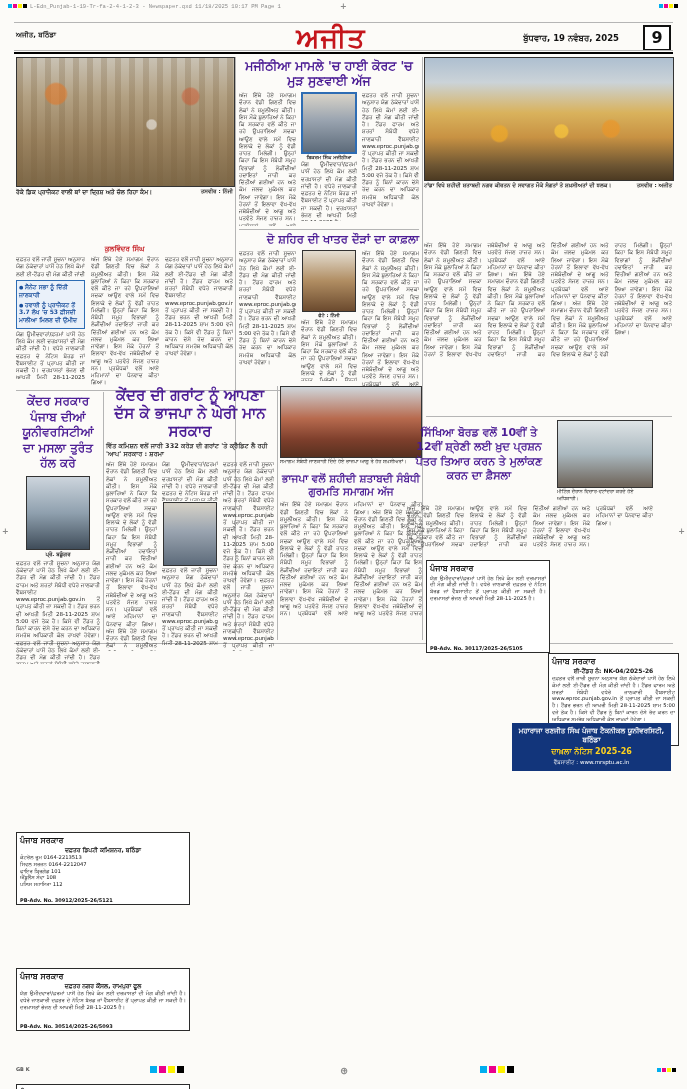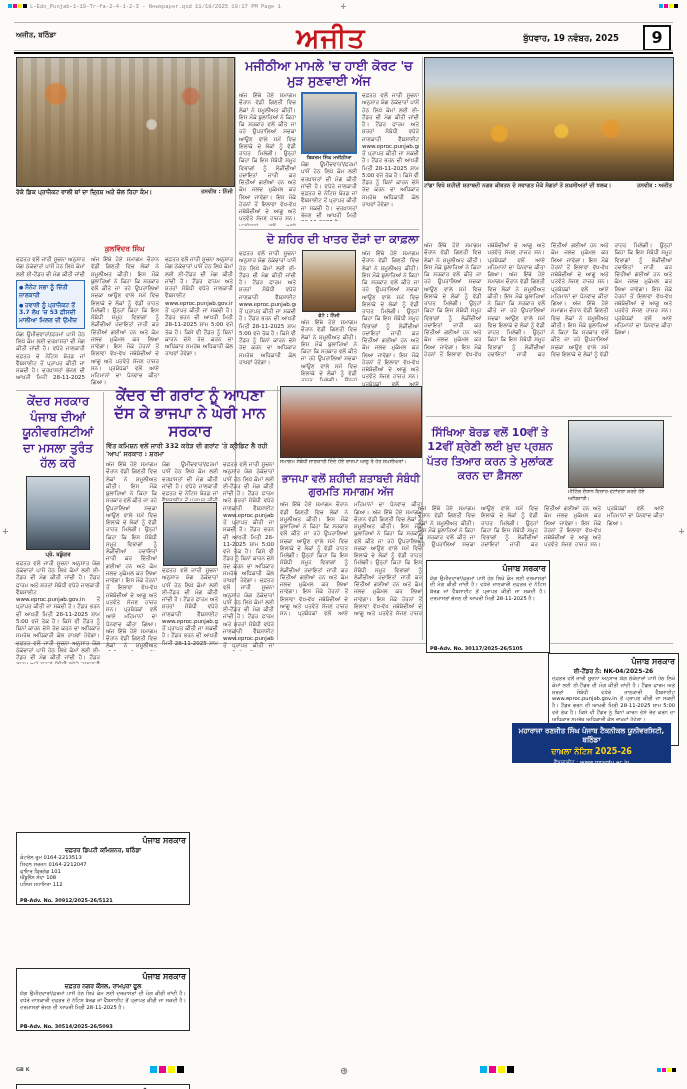--- a/index.html
+++ b/index.html
@@ -41,21 +41,21 @@
   .ph-meeting{background:linear-gradient(180deg,#dfe4e6 0%,#aab8bf 50%,#6d6257 100%);}
   .ph-person{background:linear-gradient(180deg,#cdd5dd 0%,#8fa0ae 50%,#3f4c59 100%);}
   .bullet-box{border:1px solid #2e6db4;background:#eaf1fa;color:#1a4f9c;font-size:6px;font-weight:bold;
               padding:2px;margin:2px 0;line-height:1.3;}
   .bullet{margin-bottom:2px;}
   .bullet::before{content:"● ";font-size:5px;}
   .subhead-box{background:#17377f;color:#fff;font-weight:bold;text-align:center;font-size:8.5px;
                line-height:1.3;padding:3px 2px;border:1px solid #0d2456;}
   .box{border:1px solid #2b2b2b;background:#fff;}
   .ad{position:relative;padding:3px 3px 8px 3px;overflow:hidden;}
-  .ad-title{font-size:8px;font-weight:bold;text-align:right;line-height:1.2;}
+  .ad-title{font-size:8px;font-weight:bold;text-align:left;line-height:1.2;}
   .ad-sub{font-size:6px;font-weight:bold;text-align:center;line-height:1.25;}
   .ad-body{font-size:5.2px;line-height:1.3;text-align:justify;margin-top:1px;overflow:hidden;}
   .ad-adv{font-size:5px;font-weight:bold;position:absolute;bottom:1px;left:3px;white-space:nowrap;}
   .pre{white-space:pre-line;text-align:left;}
   .blue-bar{background:#1d4f9e;color:#fff;font-weight:bold;text-align:center;font-size:7px;line-height:1.5;}
   .navy-box{background:#12357b;color:#fff;text-align:center;padding:4px 3px;}
   .navy-l1{font-size:7px;font-weight:bold;line-height:1.3;}
   .navy-l2{font-size:8px;font-weight:bold;color:#ffd21e;margin-top:2px;}
   .navy-l3{font-size:5.5px;margin-top:2px;}
 </style>
@@ -161,21 +161,21 @@
     </div>
   </div>
 
   <div class="abs" style="left:280px;top:386px;width:142px;height:254px;">
     <div class="photo ph-group" style="width:140px;height:70px;"></div>
     <div class="caption" style="font-size:5px;font-weight:normal;height:12px;overflow:hidden;">ਸਮਾਗਮ ਸੰਬੰਧੀ ਜਾਣਕਾਰੀ ਦਿੰਦੇ ਹੋਏ ਭਾਜਪਾ ਆਗੂ ਤੇ ਹੋਰ ਸ਼ਖ਼ਸੀਅਤਾਂ।</div>
     <div class="headline" style="font-size:10.5px;line-height:1.25;margin-top:2px;">ਭਾਜਪਾ ਵਲੋਂ ਸ਼ਹੀਦੀ ਸ਼ਤਾਬਦੀ ਸੰਬੰਧੀ ਗੁਰਮਤਿ ਸਮਾਗਮ ਅੱਜ</div>
     <div class="body-text" style="height:122px;column-count:2;column-gap:6px;margin-top:3px;">ਅੱਜ ਇੱਥੇ ਹੋਏ ਸਮਾਗਮ ਦੌਰਾਨ ਵੱਡੀ ਗਿਣਤੀ ਵਿਚ ਲੋਕਾਂ ਨੇ ਸ਼ਮੂਲੀਅਤ ਕੀਤੀ। ਇਸ ਮੌਕੇ ਬੁਲਾਰਿਆਂ ਨੇ ਕਿਹਾ ਕਿ ਸਰਕਾਰ ਵਲੋਂ ਕੀਤੇ ਜਾ ਰਹੇ ਉਪਰਾਲਿਆਂ ਸਦਕਾ ਆਉਣ ਵਾਲੇ ਸਮੇਂ ਵਿਚ ਇਲਾਕੇ ਦੇ ਲੋਕਾਂ ਨੂੰ ਵੱਡੀ ਰਾਹਤ ਮਿਲੇਗੀ। ਉਨ੍ਹਾਂ ਕਿਹਾ ਕਿ ਇਸ ਸੰਬੰਧੀ ਸਮੂਹ ਵਿਭਾਗਾਂ ਨੂੰ ਲੋੜੀਂਦੀਆਂ ਹਦਾਇਤਾਂ ਜਾਰੀ ਕਰ ਦਿੱਤੀਆਂ ਗਈਆਂ ਹਨ ਅਤੇ ਕੰਮ ਜਲਦ ਮੁਕੰਮਲ ਕਰ ਲਿਆ ਜਾਵੇਗਾ। ਇਸ ਮੌਕੇ ਹੋਰਨਾਂ ਤੋਂ ਇਲਾਵਾ ਵੱਖ-ਵੱਖ ਜਥੇਬੰਦੀਆਂ ਦੇ ਆਗੂ ਅਤੇ ਪਤਵੰਤੇ ਸੱਜਣ ਹਾਜ਼ਰ ਸਨ। ਪ੍ਰਬੰਧਕਾਂ ਵਲੋਂ ਆਏ ਮਹਿਮਾਨਾਂ ਦਾ ਧੰਨਵਾਦ ਕੀਤਾ ਗਿਆ। ਅੱਜ ਇੱਥੇ ਹੋਏ ਸਮਾਗਮ ਦੌਰਾਨ ਵੱਡੀ ਗਿਣਤੀ ਵਿਚ ਲੋਕਾਂ ਨੇ ਸ਼ਮੂਲੀਅਤ ਕੀਤੀ। ਇਸ ਮੌਕੇ ਬੁਲਾਰਿਆਂ ਨੇ ਕਿਹਾ ਕਿ ਸਰਕਾਰ ਵਲੋਂ ਕੀਤੇ ਜਾ ਰਹੇ ਉਪਰਾਲਿਆਂ ਸਦਕਾ ਆਉਣ ਵਾਲੇ ਸਮੇਂ ਵਿਚ ਇਲਾਕੇ ਦੇ ਲੋਕਾਂ ਨੂੰ ਵੱਡੀ ਰਾਹਤ ਮਿਲੇਗੀ। ਉਨ੍ਹਾਂ ਕਿਹਾ ਕਿ ਇਸ ਸੰਬੰਧੀ ਸਮੂਹ ਵਿਭਾਗਾਂ ਨੂੰ ਲੋੜੀਂਦੀਆਂ ਹਦਾਇਤਾਂ ਜਾਰੀ ਕਰ ਦਿੱਤੀਆਂ ਗਈਆਂ ਹਨ ਅਤੇ ਕੰਮ ਜਲਦ ਮੁਕੰਮਲ ਕਰ ਲਿਆ ਜਾਵੇਗਾ। ਇਸ ਮੌਕੇ ਹੋਰਨਾਂ ਤੋਂ ਇਲਾਵਾ ਵੱਖ-ਵੱਖ ਜਥੇਬੰਦੀਆਂ ਦੇ ਆਗੂ ਅਤੇ ਪਤਵੰਤੇ ਸੱਜਣ ਹਾਜ਼ਰ ਸਨ। ਪ੍ਰਬੰਧਕਾਂ ਵਲੋਂ ਆਏ ਮਹਿਮਾਨਾਂ ਦਾ ਧੰਨਵਾਦ ਕੀਤਾ ਗਿਆ।</div>
   </div>
 
-  <div class="abs" style="left:418px;top:420px;width:246px;height:136px;">
+  <div class="abs" style="left:407px;top:420px;width:246px;height:136px;">
     <div style="display:flex;gap:6px;">
       <div class="headline" style="flex:1;font-size:11px;line-height:1.3;padding-top:6px;">ਸਿੱਖਿਆ ਬੋਰਡ ਵਲੋਂ 10ਵੀਂ ਤੇ 12ਵੀਂ ਸ਼੍ਰੇਣੀ ਲਈ ਖ਼ੁਦ ਪ੍ਰਸ਼ਨ ਪੱਤਰ ਤਿਆਰ ਕਰਨ ਤੇ ਮੁਲਾਂਕਣ ਕਰਨ ਦਾ ਫ਼ੈਸਲਾ</div>
       <div style="width:96px;">
         <div class="photo ph-meeting" style="width:94px;height:66px;"></div>
         <div class="caption" style="font-size:5px;font-weight:normal;">ਮੀਟਿੰਗ ਦੌਰਾਨ ਵਿਚਾਰ-ਵਟਾਂਦਰਾ ਕਰਦੇ ਹੋਏ ਅਧਿਕਾਰੀ।</div>
       </div>
     </div>
     <div class="body-text" style="height:50px;column-count:4;column-gap:6px;margin-top:3px;">ਅੱਜ ਇੱਥੇ ਹੋਏ ਸਮਾਗਮ ਦੌਰਾਨ ਵੱਡੀ ਗਿਣਤੀ ਵਿਚ ਲੋਕਾਂ ਨੇ ਸ਼ਮੂਲੀਅਤ ਕੀਤੀ। ਇਸ ਮੌਕੇ ਬੁਲਾਰਿਆਂ ਨੇ ਕਿਹਾ ਕਿ ਸਰਕਾਰ ਵਲੋਂ ਕੀਤੇ ਜਾ ਰਹੇ ਉਪਰਾਲਿਆਂ ਸਦਕਾ ਆਉਣ ਵਾਲੇ ਸਮੇਂ ਵਿਚ ਇਲਾਕੇ ਦੇ ਲੋਕਾਂ ਨੂੰ ਵੱਡੀ ਰਾਹਤ ਮਿਲੇਗੀ। ਉਨ੍ਹਾਂ ਕਿਹਾ ਕਿ ਇਸ ਸੰਬੰਧੀ ਸਮੂਹ ਵਿਭਾਗਾਂ ਨੂੰ ਲੋੜੀਂਦੀਆਂ ਹਦਾਇਤਾਂ ਜਾਰੀ ਕਰ ਦਿੱਤੀਆਂ ਗਈਆਂ ਹਨ ਅਤੇ ਕੰਮ ਜਲਦ ਮੁਕੰਮਲ ਕਰ ਲਿਆ ਜਾਵੇਗਾ। ਇਸ ਮੌਕੇ ਹੋਰਨਾਂ ਤੋਂ ਇਲਾਵਾ ਵੱਖ-ਵੱਖ ਜਥੇਬੰਦੀਆਂ ਦੇ ਆਗੂ ਅਤੇ ਪਤਵੰਤੇ ਸੱਜਣ ਹਾਜ਼ਰ ਸਨ। ਪ੍ਰਬੰਧਕਾਂ ਵਲੋਂ ਆਏ ਮਹਿਮਾਨਾਂ ਦਾ ਧੰਨਵਾਦ ਕੀਤਾ ਗਿਆ।</div>
   </div>
 
@@ -206,21 +206,21 @@
     <div class="ad-sub">ਦਫ਼ਤਰ ਨਗਰ ਕੌਂਸਲ, ਰਾਮਪੁਰਾ ਫੂਲ</div>
     <div class="ad-body" style="height:22px;">ਯੋਗ ਉਮੀਦਵਾਰਾਂ/ਫ਼ਰਮਾਂ ਪਾਸੋਂ ਹੇਠ ਲਿਖੇ ਕੰਮ ਲਈ ਦਰਖ਼ਾਸਤਾਂ ਦੀ ਮੰਗ ਕੀਤੀ ਜਾਂਦੀ ਹੈ। ਵਧੇਰੇ ਜਾਣਕਾਰੀ ਦਫ਼ਤਰ ਦੇ ਨੋਟਿਸ ਬੋਰਡ ਜਾਂ ਵੈੱਬਸਾਈਟ ਤੋਂ ਪ੍ਰਾਪਤ ਕੀਤੀ ਜਾ ਸਕਦੀ ਹੈ। ਦਰਖ਼ਾਸਤਾਂ ਭੇਜਣ ਦੀ ਆਖਰੀ ਮਿਤੀ 28-11-2025 ਹੈ।</div>
     <div class="ad-adv">PB-Adv. No. 30514/2025-26/5093</div>
   </div>
   <div class="abs box ad" style="left:16px;top:762px;width:166px;height:46px;">
     <div class="ad-title">ਪੰਜਾਬ ਸਰਕਾਰ</div>
 
   </div>
 
 
-  <div class="abs navy-box" style="left:512px;top:723px;width:159px;height:40px;box-sizing:border-box;">
+  <div class="abs navy-box" style="left:512px;top:723px;width:159px;height:48px;box-sizing:border-box;">
     <div class="navy-l1">ਮਹਾਰਾਜਾ ਰਣਜੀਤ ਸਿੰਘ ਪੰਜਾਬ ਟੈਕਨੀਕਲ ਯੂਨੀਵਰਸਿਟੀ, ਬਠਿੰਡਾ</div>
     <div class="navy-l2">ਦਾਖ਼ਲਾ ਨੋਟਿਸ 2025-26</div>
     <div class="navy-l3">ਵੈੱਬਸਾਈਟ : www.mrsptu.ac.in</div>
   </div>
 
   <div class="abs" style="left:16px;top:1066px;font-size:5px;font-weight:bold;color:#555;">GB K</div>
   <div class="abs" style="left:150px;top:1066px;">
     <i class="bsq c"></i><i class="bsq m"></i><i class="bsq y"></i><i class="bsq k"></i>
   </div>
   <div class="abs cross" style="left:340px;top:1066px;font-size:10px;">⊕</div>

